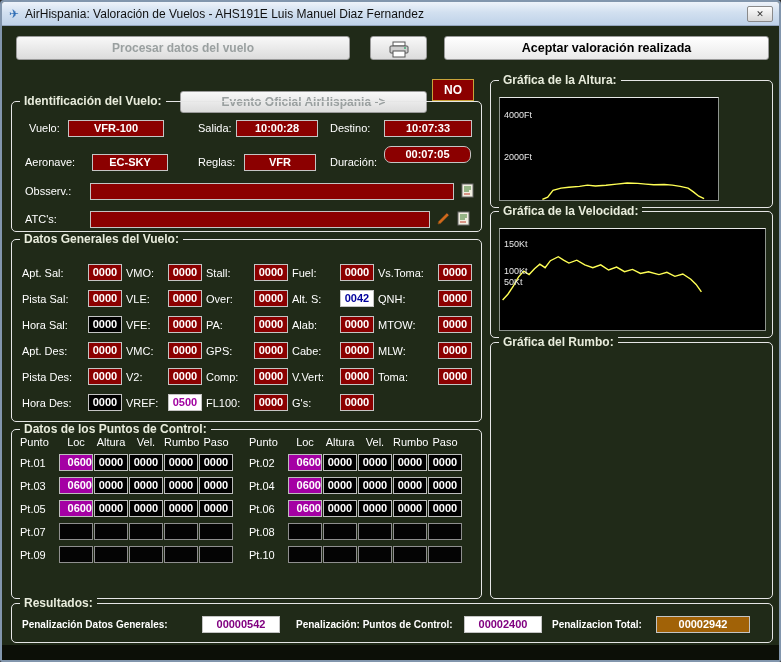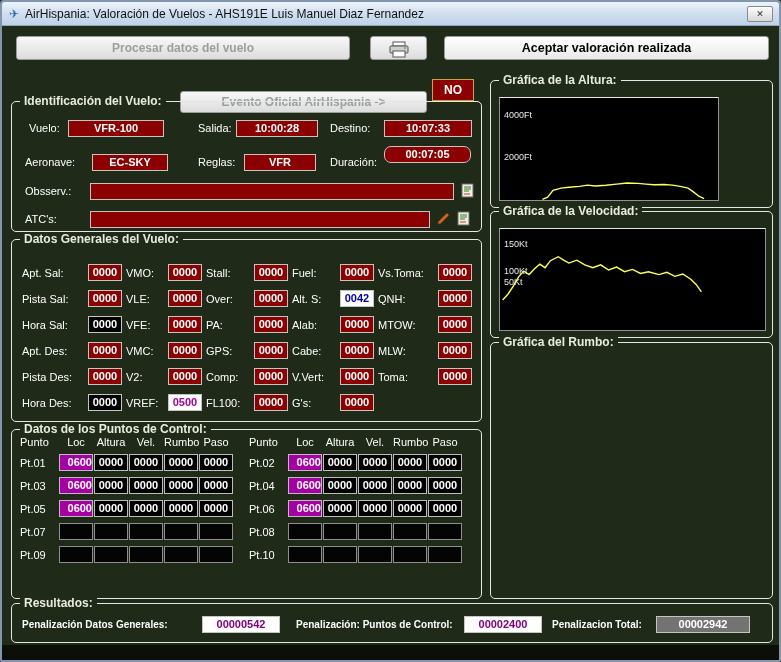--- a/index.html
+++ b/index.html
@@ -62,21 +62,21 @@
   .ph.first{text-align:left;}
   .plbl{font-size:11px;color:#fff;white-space:nowrap;}
   .pc{height:17px;border:1px solid #bdbdbd;box-sizing:border-box;background:#000;color:#fff;
     font-size:11px;font-weight:bold;text-align:center;line-height:15px;display:block;}
   .pc.loc{background:#a400a4;text-align:right;}
   .pc.empty{border-color:#8f8f8f;background:#040404;}
   
   .res-lbl{position:absolute;font-size:10px;font-weight:bold;color:#fff;white-space:nowrap;}
   .res-v{position:absolute;height:17px;background:#fff;color:#800080;font-size:11px;font-weight:bold;
     text-align:center;line-height:15px;border:1px solid #c4c4c4;box-sizing:border-box;}
-  .res-v.total{background:#737373;color:#fff;}
+  .res-v.total{background:#a16207;color:#fff;}
   
   .chart{position:absolute;background:#000;border:1px solid #8f958f;border-top-color:#e8e8e8;box-sizing:border-box;}
   #alt-chart{left:8px;top:16px;width:220px;height:104px;}
   #vel-chart{left:8px;top:16px;width:267px;height:103px;}
   #rum-chart{left:8px;top:15px;width:267px;height:234px;}
   .chart svg{position:absolute;left:0;top:0;width:100%;height:100%;}
   .tick{position:absolute;left:4px;font-size:9px;color:#e8e8e8;z-index:2;}
   .rum-v{position:absolute;left:133px;top:0;width:1px;height:115px;background:#cfcfcf;}
   .rum-h{position:absolute;left:0;top:115px;width:100%;height:1px;background:#cfcfcf;}
   .rum-track{position:absolute;left:100px;top:94px;width:38px;height:10px;

